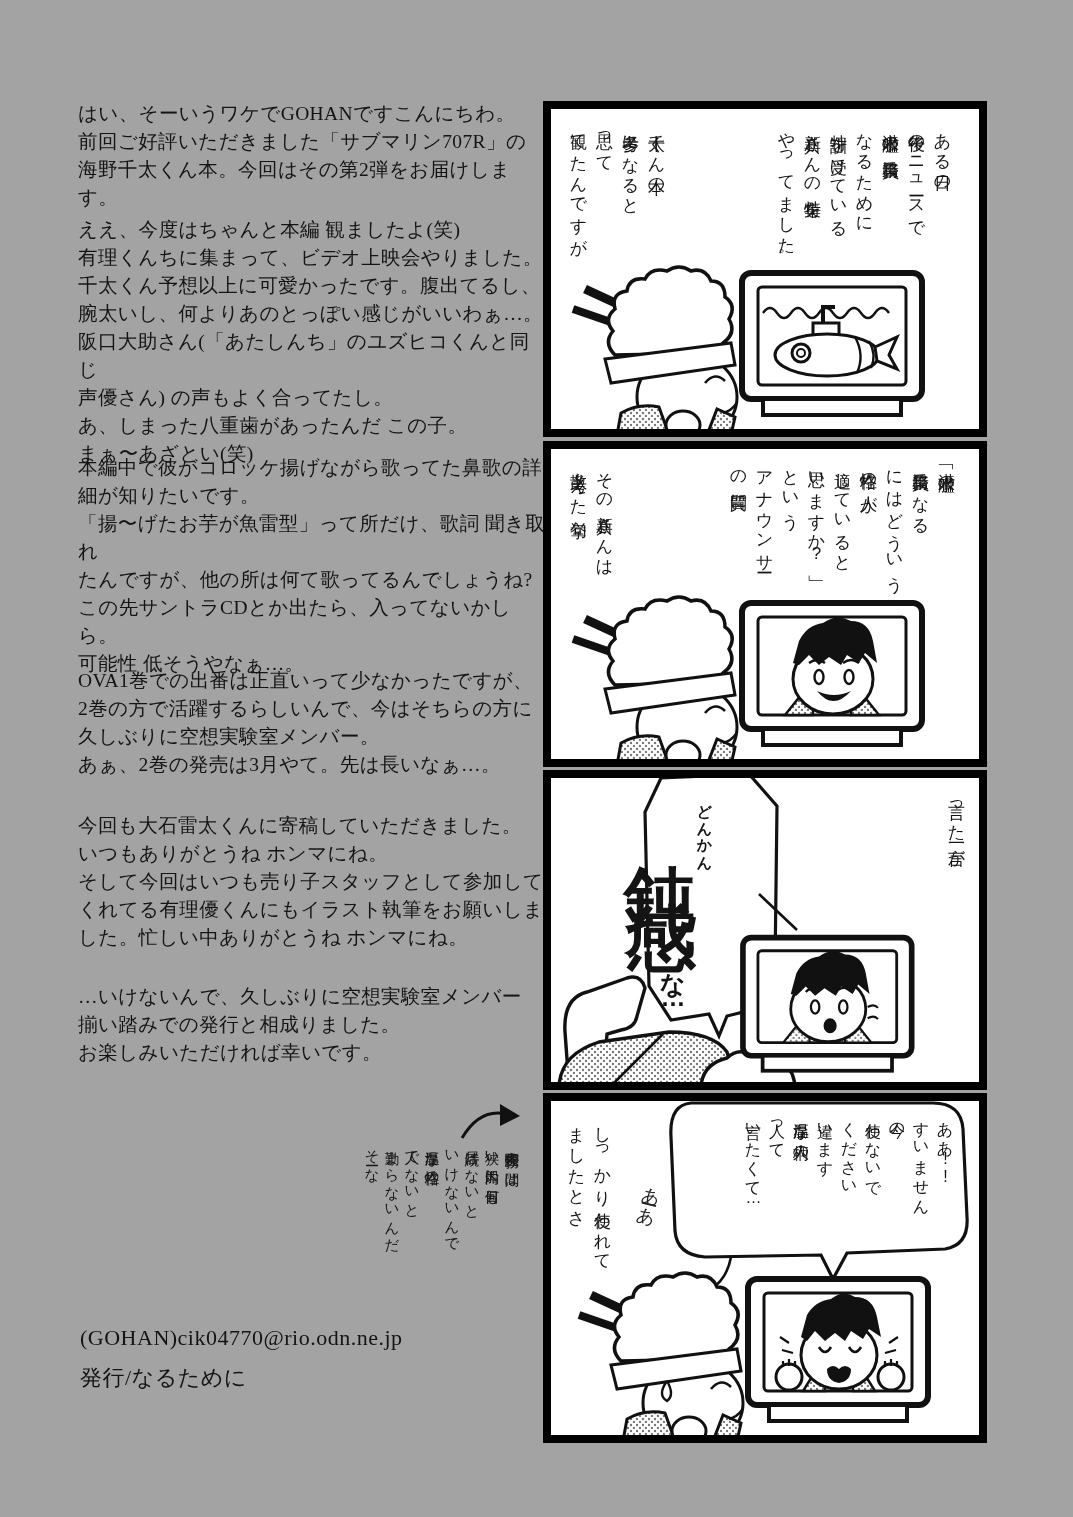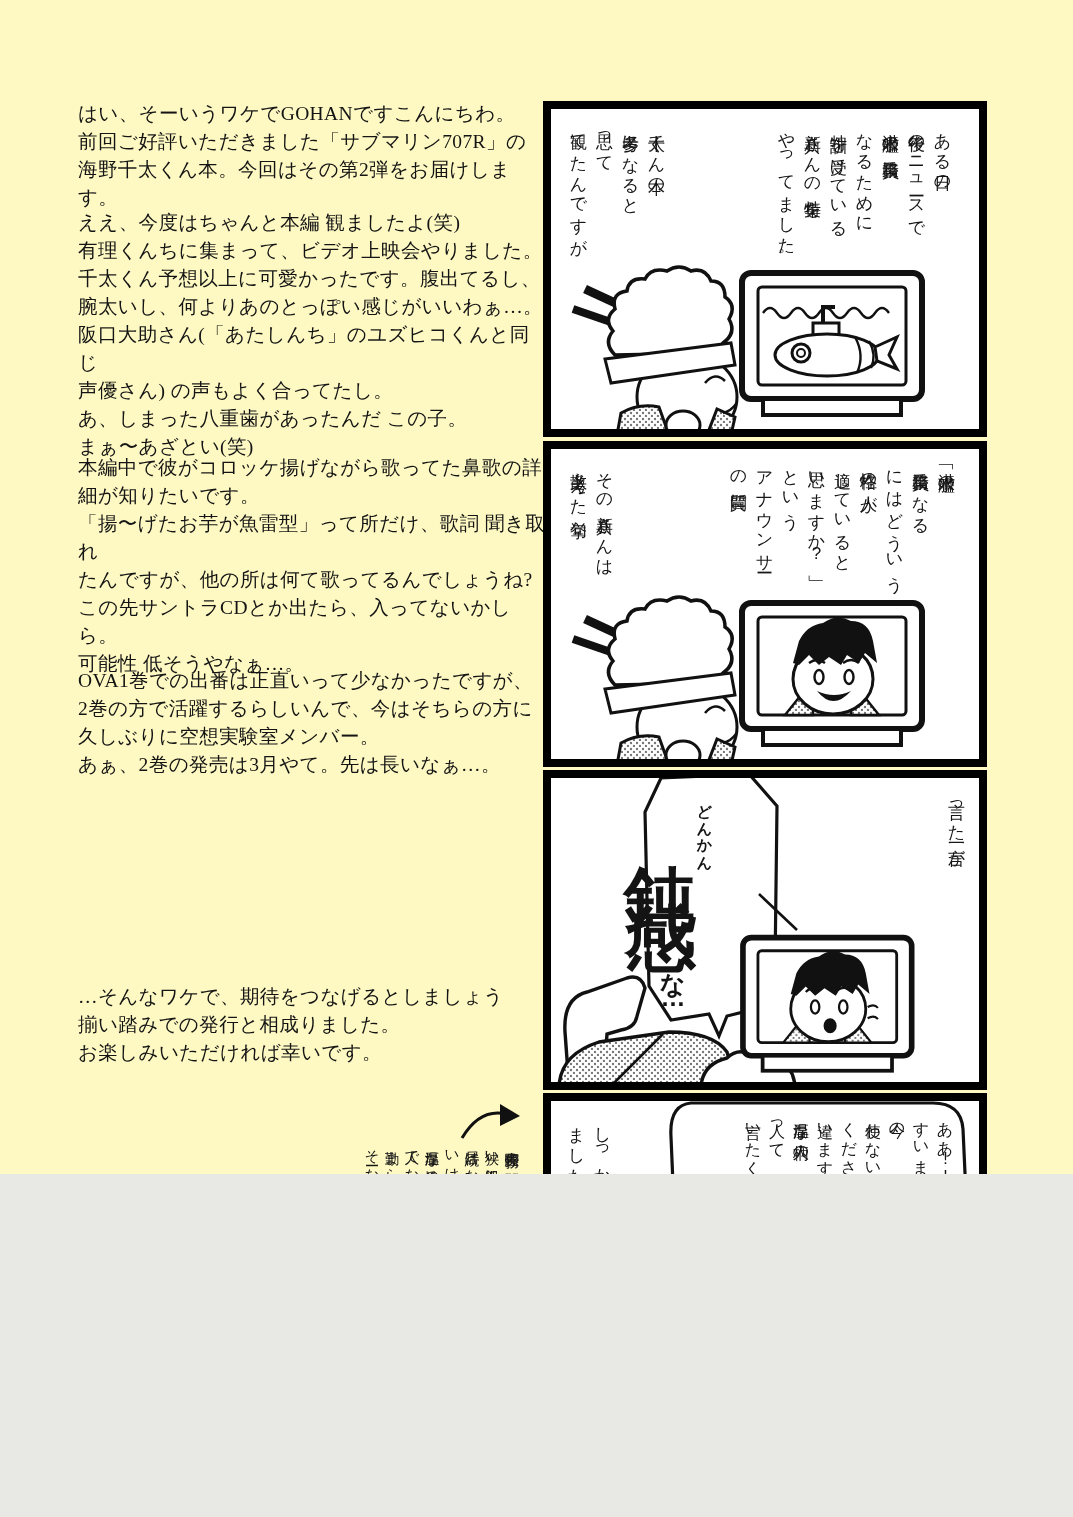--- a/index.html
+++ b/index.html
@@ -1,17 +1,17 @@
 <!DOCTYPE html>
 <html><head>
 <meta charset="utf-8">
 <style>
   html,body{margin:0;padding:0;background:#e8e8e4;}
   .page{
-    position:relative;width:1073px;height:1174px;background:#fef9c3;
+    position:relative;width:1073px;height:1517px;background:#a3a3a3;
     overflow:hidden;font-family:"Liberation Serif","DejaVu Serif",serif;color:#141414;
   }
   
   .essay{
     position:absolute;left:78px;width:470px;
     font-size:19.5px;line-height:28px;letter-spacing:.4px;
     white-space:pre-line;
   }
   
   .colophon{position:absolute;left:80px;font-size:22px;line-height:40px;letter-spacing:.5px;}
@@ -52,56 +52,62 @@
   }
 </style>
 </head>
 <body>
 
 <div class="page">
 
   <div class="essay" style="top:100px">はい、そーいうワケでGOHANですこんにちわ。
 前回ご好評いただきました「サブマリン707R」の
 海野千太くん本。今回はその第2弾をお届けします。</div>
-  <div class="essay" style="top:209px">ええ、今度はちゃんと本編 観ましたよ(笑)
+  <div class="essay" style="top:216px">ええ、今度はちゃんと本編 観ましたよ(笑)
 有理くんちに集まって、ビデオ上映会やりました。
 千太くん予想以上に可愛かったです。腹出てるし、
 腕太いし、何よりあのとっぽい感じがいいわぁ…。
 阪口大助さん(「あたしんち」のユズヒコくんと同じ
 声優さん) の声もよく合ってたし。
 あ、しまった八重歯があったんだ この子。
 まぁ〜あざとい(笑)</div>
   <div class="essay" style="top:454px">本編中で彼がコロッケ揚げながら歌ってた鼻歌の詳
 細が知りたいです。
 「揚〜げたお芋が魚雷型」って所だけ、歌詞 聞き取れ
 たんですが、他の所は何て歌ってるんでしょうね?
 この先サントラCDとか出たら、入ってないかしら。
 可能性 低そうやなぁ…。</div>
   <div class="essay" style="top:667px">OVA1巻での出番は正直いって少なかったですが、
 2巻の方で活躍するらしいんで、今はそちらの方に
 久しぶりに空想実験室メンバー。
 あぁ、2巻の発売は3月やて。先は長いなぁ…。</div>
-  <div class="essay" style="top:983px">…そんなワケで、期待をつなげるとしましょう
+  <div class="essay" style="top:812px">今回も大石雷太くんに寄稿していただきました。
+いつもありがとうね ホンマにね。
+そして今回はいつも売り子スタッフとして参加して
+くれてる有理優くんにもイラスト執筆をお願いしま
+した。忙しい中ありがとうね ホンマにね。</div>
+  <div class="essay" style="top:983px">…いけないんで、久しぶりに空想実験室メンバー
 揃い踏みでの発行と相成りました。
 お楽しみいただければ幸いです。</div>
 
   <svg class="side-arrow" width="64" height="40" viewBox="0 0 64 40">
     <path d="M4,38 Q22,8 48,14" fill="none" stroke="#111" stroke-width="3"></path>
     <polygon points="42,4 62,16 42,26" fill="#111"></polygon>
   </svg>
   <div class="vtext side-note">実際任務の間は
 狭い船内に何日も
 居続けないと
 いけないんで
 温厚な性格の
 人でないと
 勤まらないんだ
 そーな</div>
 
   <div class="colophon" style="top:1318px">
+    <div>(GOHAN)cik04770@rio.odn.ne.jp</div>
     <div>発行/なるために</div>
   </div>
 
   <div class="panel" style="top:101px;height:320px">
     <div class="vtext narr" style="right:24px;top:12px">ある日の
 午後のニュースで
 潜水艦の乗務員に
 なるために
 特訓を受けている
 新兵さんの特集を

